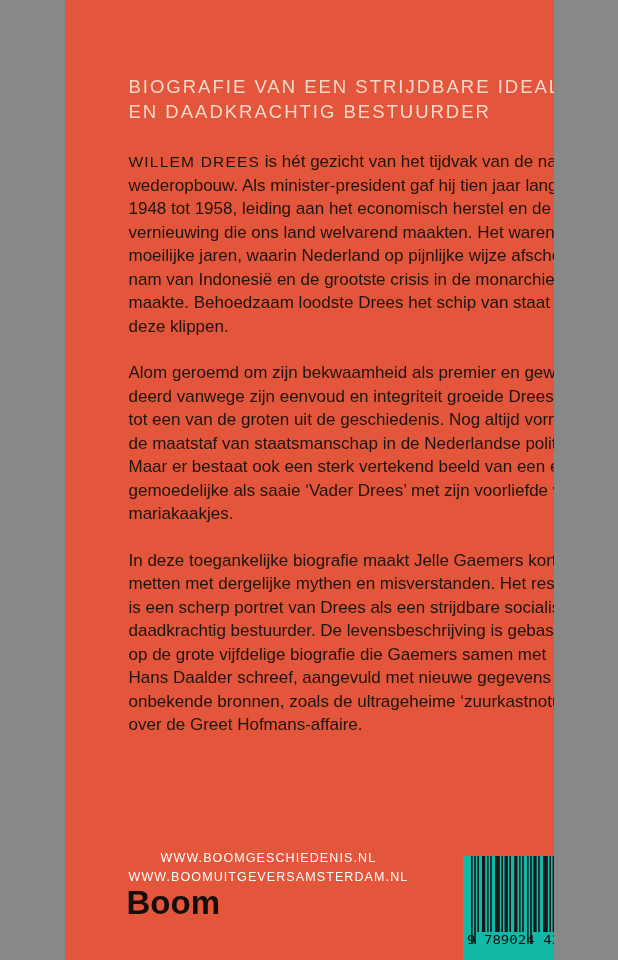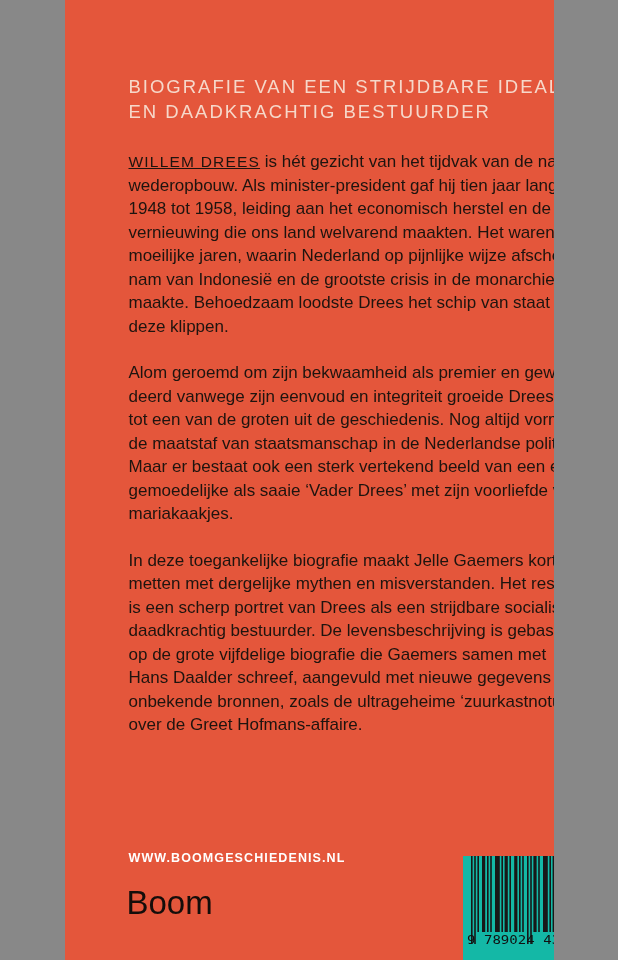--- a/index.html
+++ b/index.html
@@ -35,39 +35,38 @@
     line-height: 23.5px;
   }
   .para {
     margin: 0 0 23px 0;
     white-space: pre-line;
   }
   .para:last-child { margin-bottom: 0; margin-top: 8px; }
   .lead-name {
     letter-spacing: 1.2px;
     font-size: 15.5px;
-    text-decoration: underline;
   }
   .urls {
     position: absolute;
     left: 64px;
     top: 849px;
     color: #FFFFFF;
-    font-weight: bold;
+    font-weight: normal;
     font-size: 12.5px;
     line-height: 19px;
     letter-spacing: 1.1px;
     text-align: center;
   }
   .publisher-logo {
     position: absolute;
     left: 62px;
     top: 884px;
     color: #140D0A;
-    font-weight: normal;
+    font-weight: bold;
     font-size: 33px;
     letter-spacing: 0;
   }
   .barcode-box {
     position: absolute;
     left: 398px;
     top: 856px;
     width: 135px;
     height: 104px;
     background: #14b8a6;
@@ -103,20 +102,21 @@
 is een scherp portret van Drees als een strijdbare socialist en
 daadkrachtig bestuurder. De levensbeschrijving is gebaseerd
 op de grote vijfdelige biografie die Gaemers samen met
 Hans Daalder schreef, aangevuld met nieuwe gegevens uit
 onbekende bronnen, zoals de ultrageheime ‘zuurkastnotulen’
 over de Greet Hofmans-affaire.</p>
   </div>
 
   <div class="urls">
     <div>WWW.BOOMGESCHIEDENIS.NL</div>
+    <div>WWW.BOOMUITGEVERSAMSTERDAM.NL</div>
   </div>
 
   <div class="publisher-logo">Boom</div>
 
   <div class="barcode-box">
     <svg xmlns="http://www.w3.org/2000/svg" width="135" height="104" viewBox="0 0 135 104">
 
       <rect x="8" y="0" width="1.6" height="88" fill="#181818"></rect>
       <rect x="11.2" y="0" width="1.6" height="88" fill="#181818"></rect>
 

